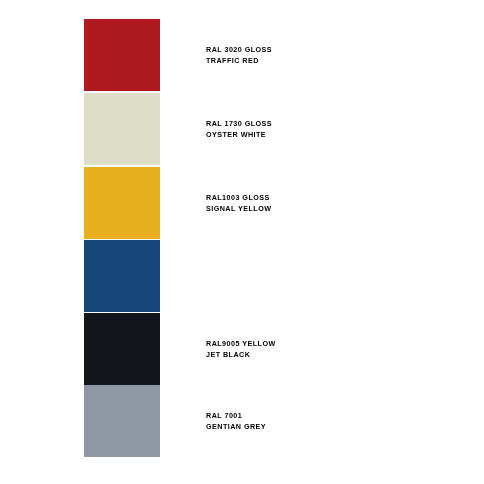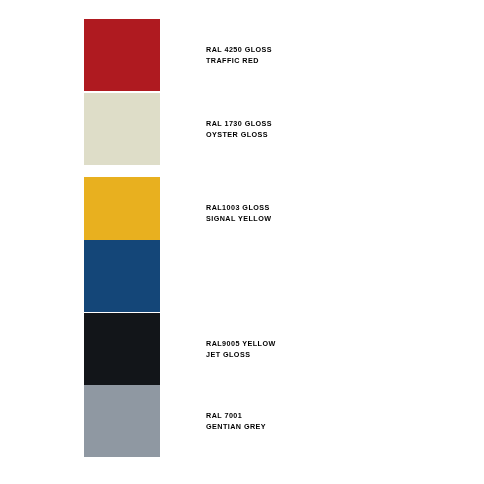--- a/index.html
+++ b/index.html
@@ -81,50 +81,50 @@
 </style>
 </head>
 <body>
 
 <div id="color-chart">
   <div class="swatch-list">
 
     <div class="swatch-row" style="top:19px;">
       <div class="swatch-chip" style="background:#AF1A20;"></div>
       <div class="swatch-labels">
-        <div class="swatch-code">RAL 4250 GLOSS</div>
+        <div class="swatch-code">RAL 3020 GLOSS</div>
         <div class="swatch-name">TRAFFIC RED</div>
       </div>
     </div>
 
     <div class="swatch-row" style="top:93px;">
       <div class="swatch-chip" style="background:#DEDDC8;"></div>
       <div class="swatch-labels">
         <div class="swatch-code">RAL 1730 GLOSS</div>
-        <div class="swatch-name">OYSTER GLOSS</div>
+        <div class="swatch-name">OYSTER WHITE</div>
       </div>
     </div>
 
-    <div class="swatch-row" style="top:177px;">
+    <div class="swatch-row" style="top:167px;">
       <div class="swatch-chip" style="background:#E8B01F;"></div>
       <div class="swatch-labels">
         <div class="swatch-code">RAL1003 GLOSS</div>
         <div class="swatch-name">SIGNAL YELLOW</div>
       </div>
     </div>
 
     <div class="swatch-row" style="top:240px;">
       <div class="swatch-chip" style="background:#144678;"></div>
     </div>
 
     <div class="swatch-row" style="top:313px;">
       <div class="swatch-chip" style="background:#121519;"></div>
       <div class="swatch-labels">
         <div class="swatch-code">RAL9005 YELLOW</div>
-        <div class="swatch-name">JET GLOSS</div>
+        <div class="swatch-name">JET BLACK</div>
       </div>
     </div>
 
     <div class="swatch-row" style="top:385px;padding-left:36px;">
       <div class="swatch-chip" style="background:#8F98A2;"></div>
       <div class="swatch-labels">
         <div class="swatch-code">RAL 7001</div>
         <div class="swatch-name">GENTIAN GREY</div>
       </div>
     </div>

